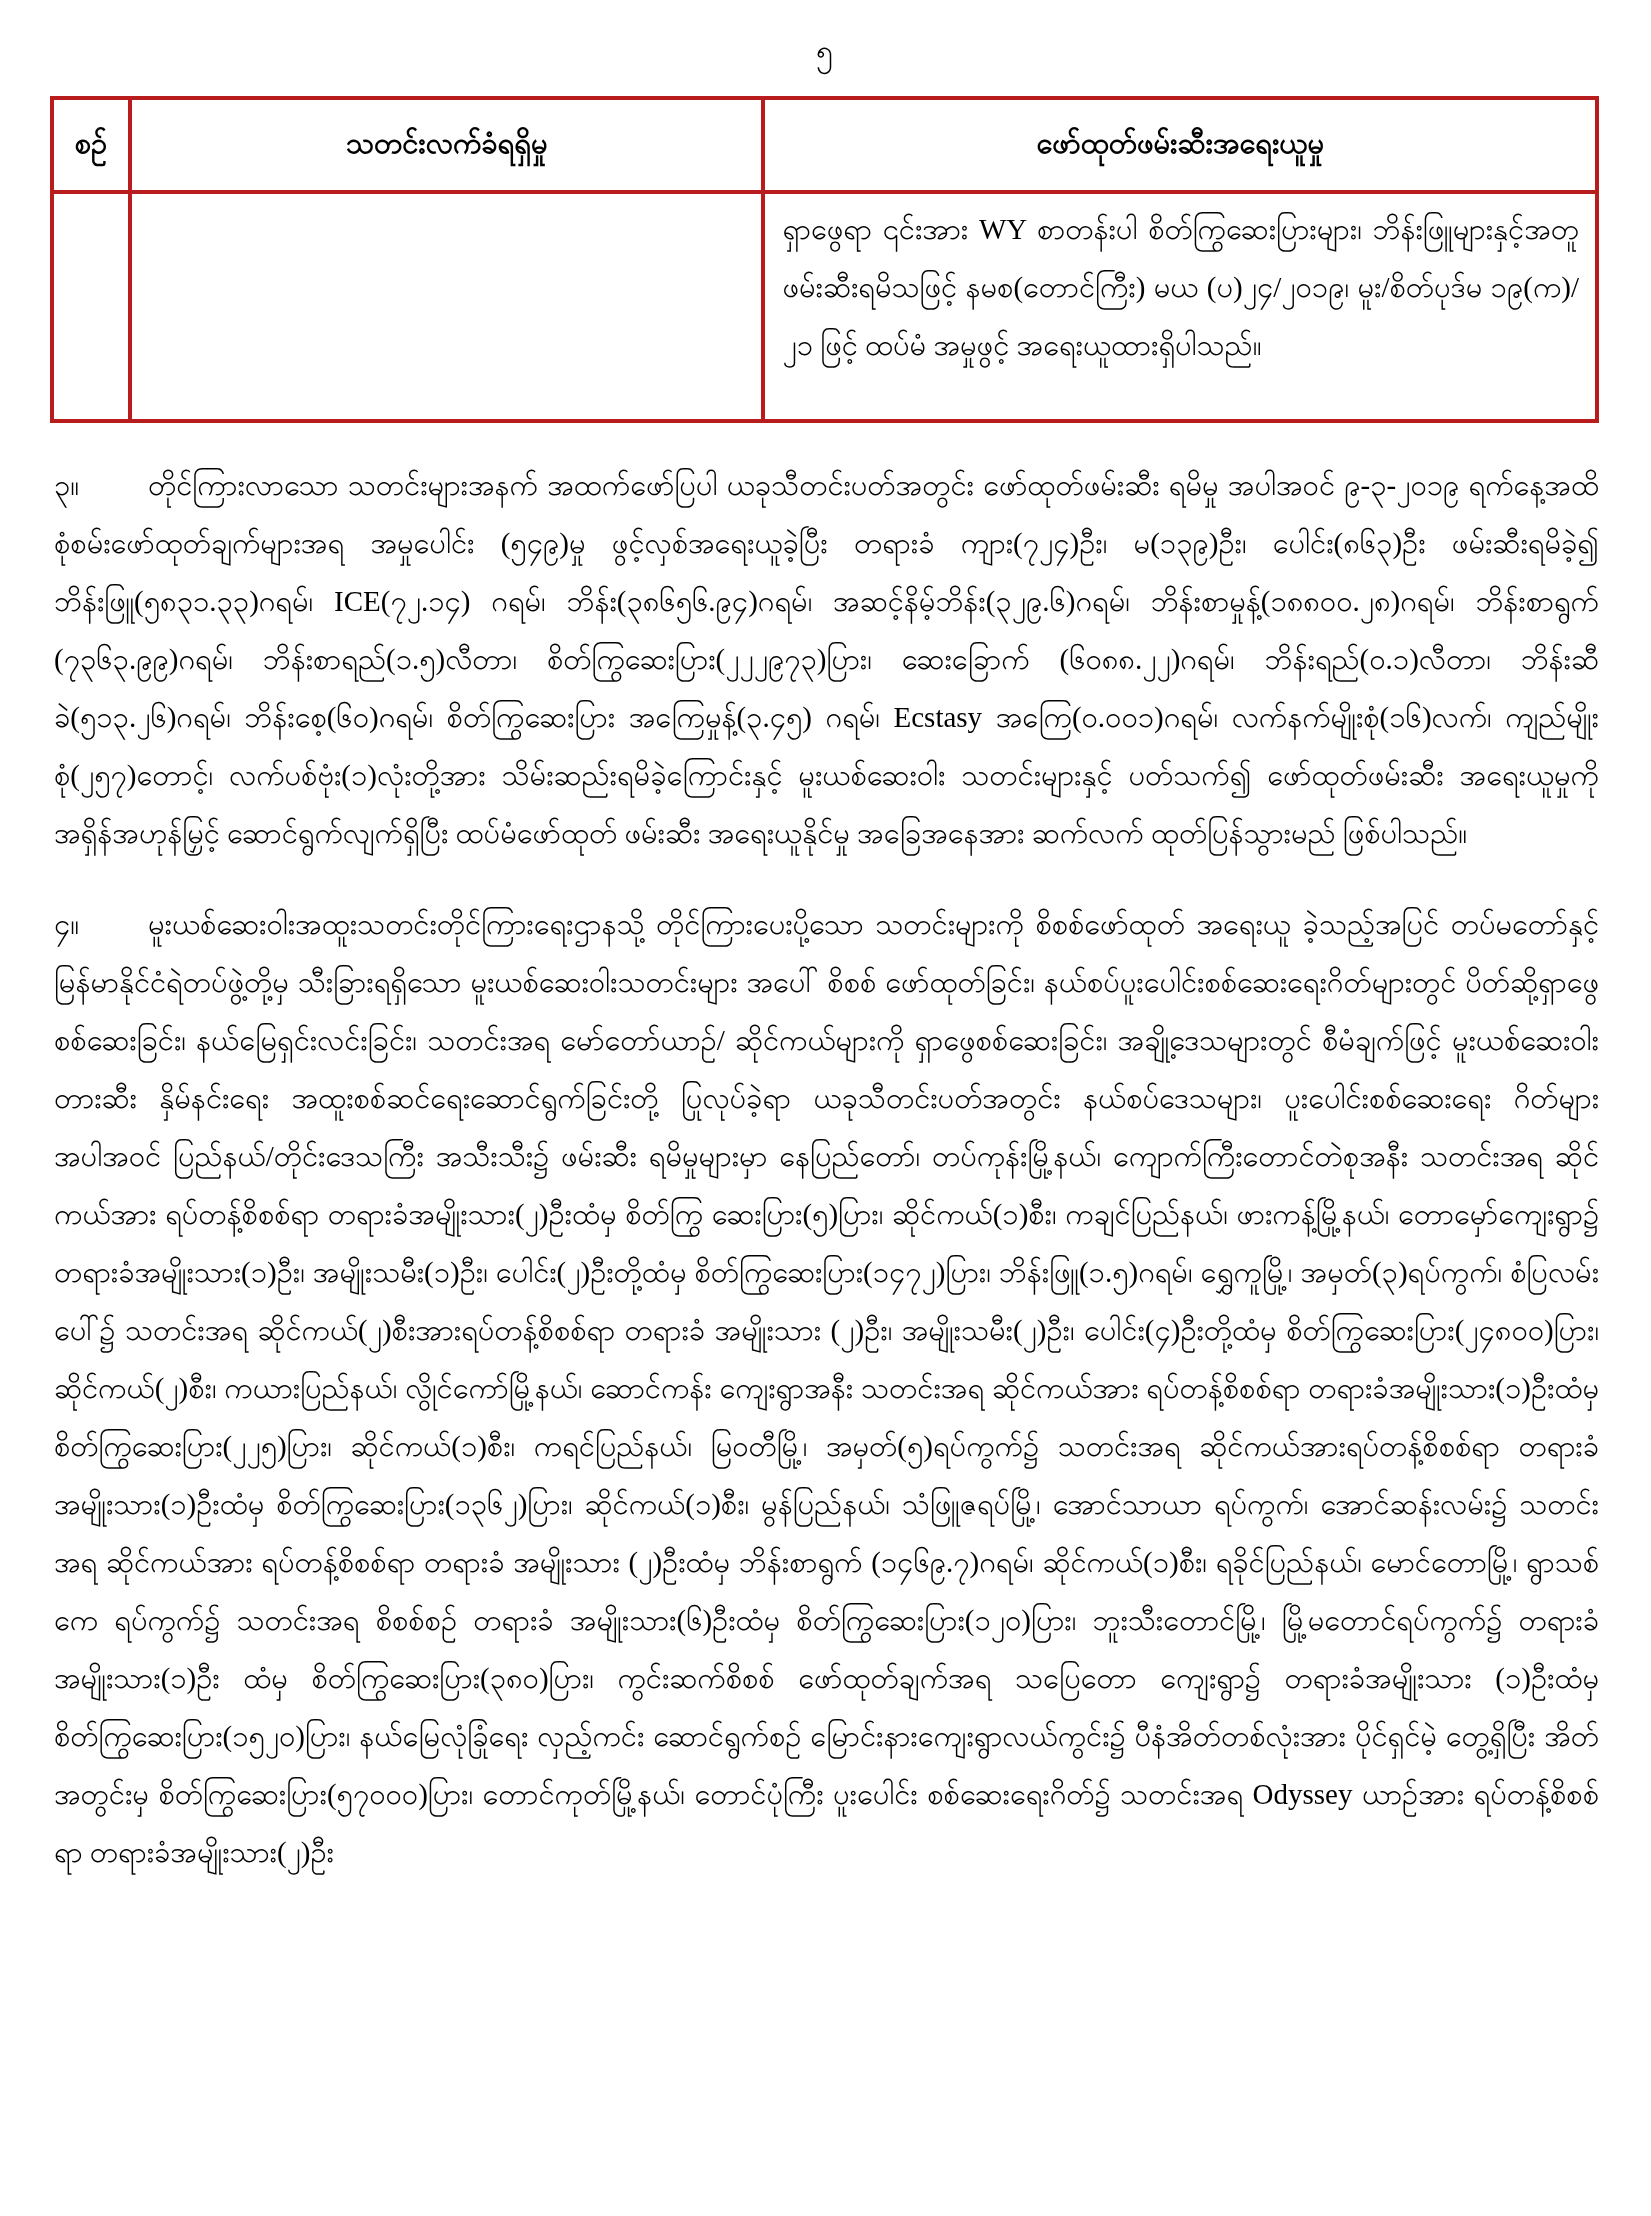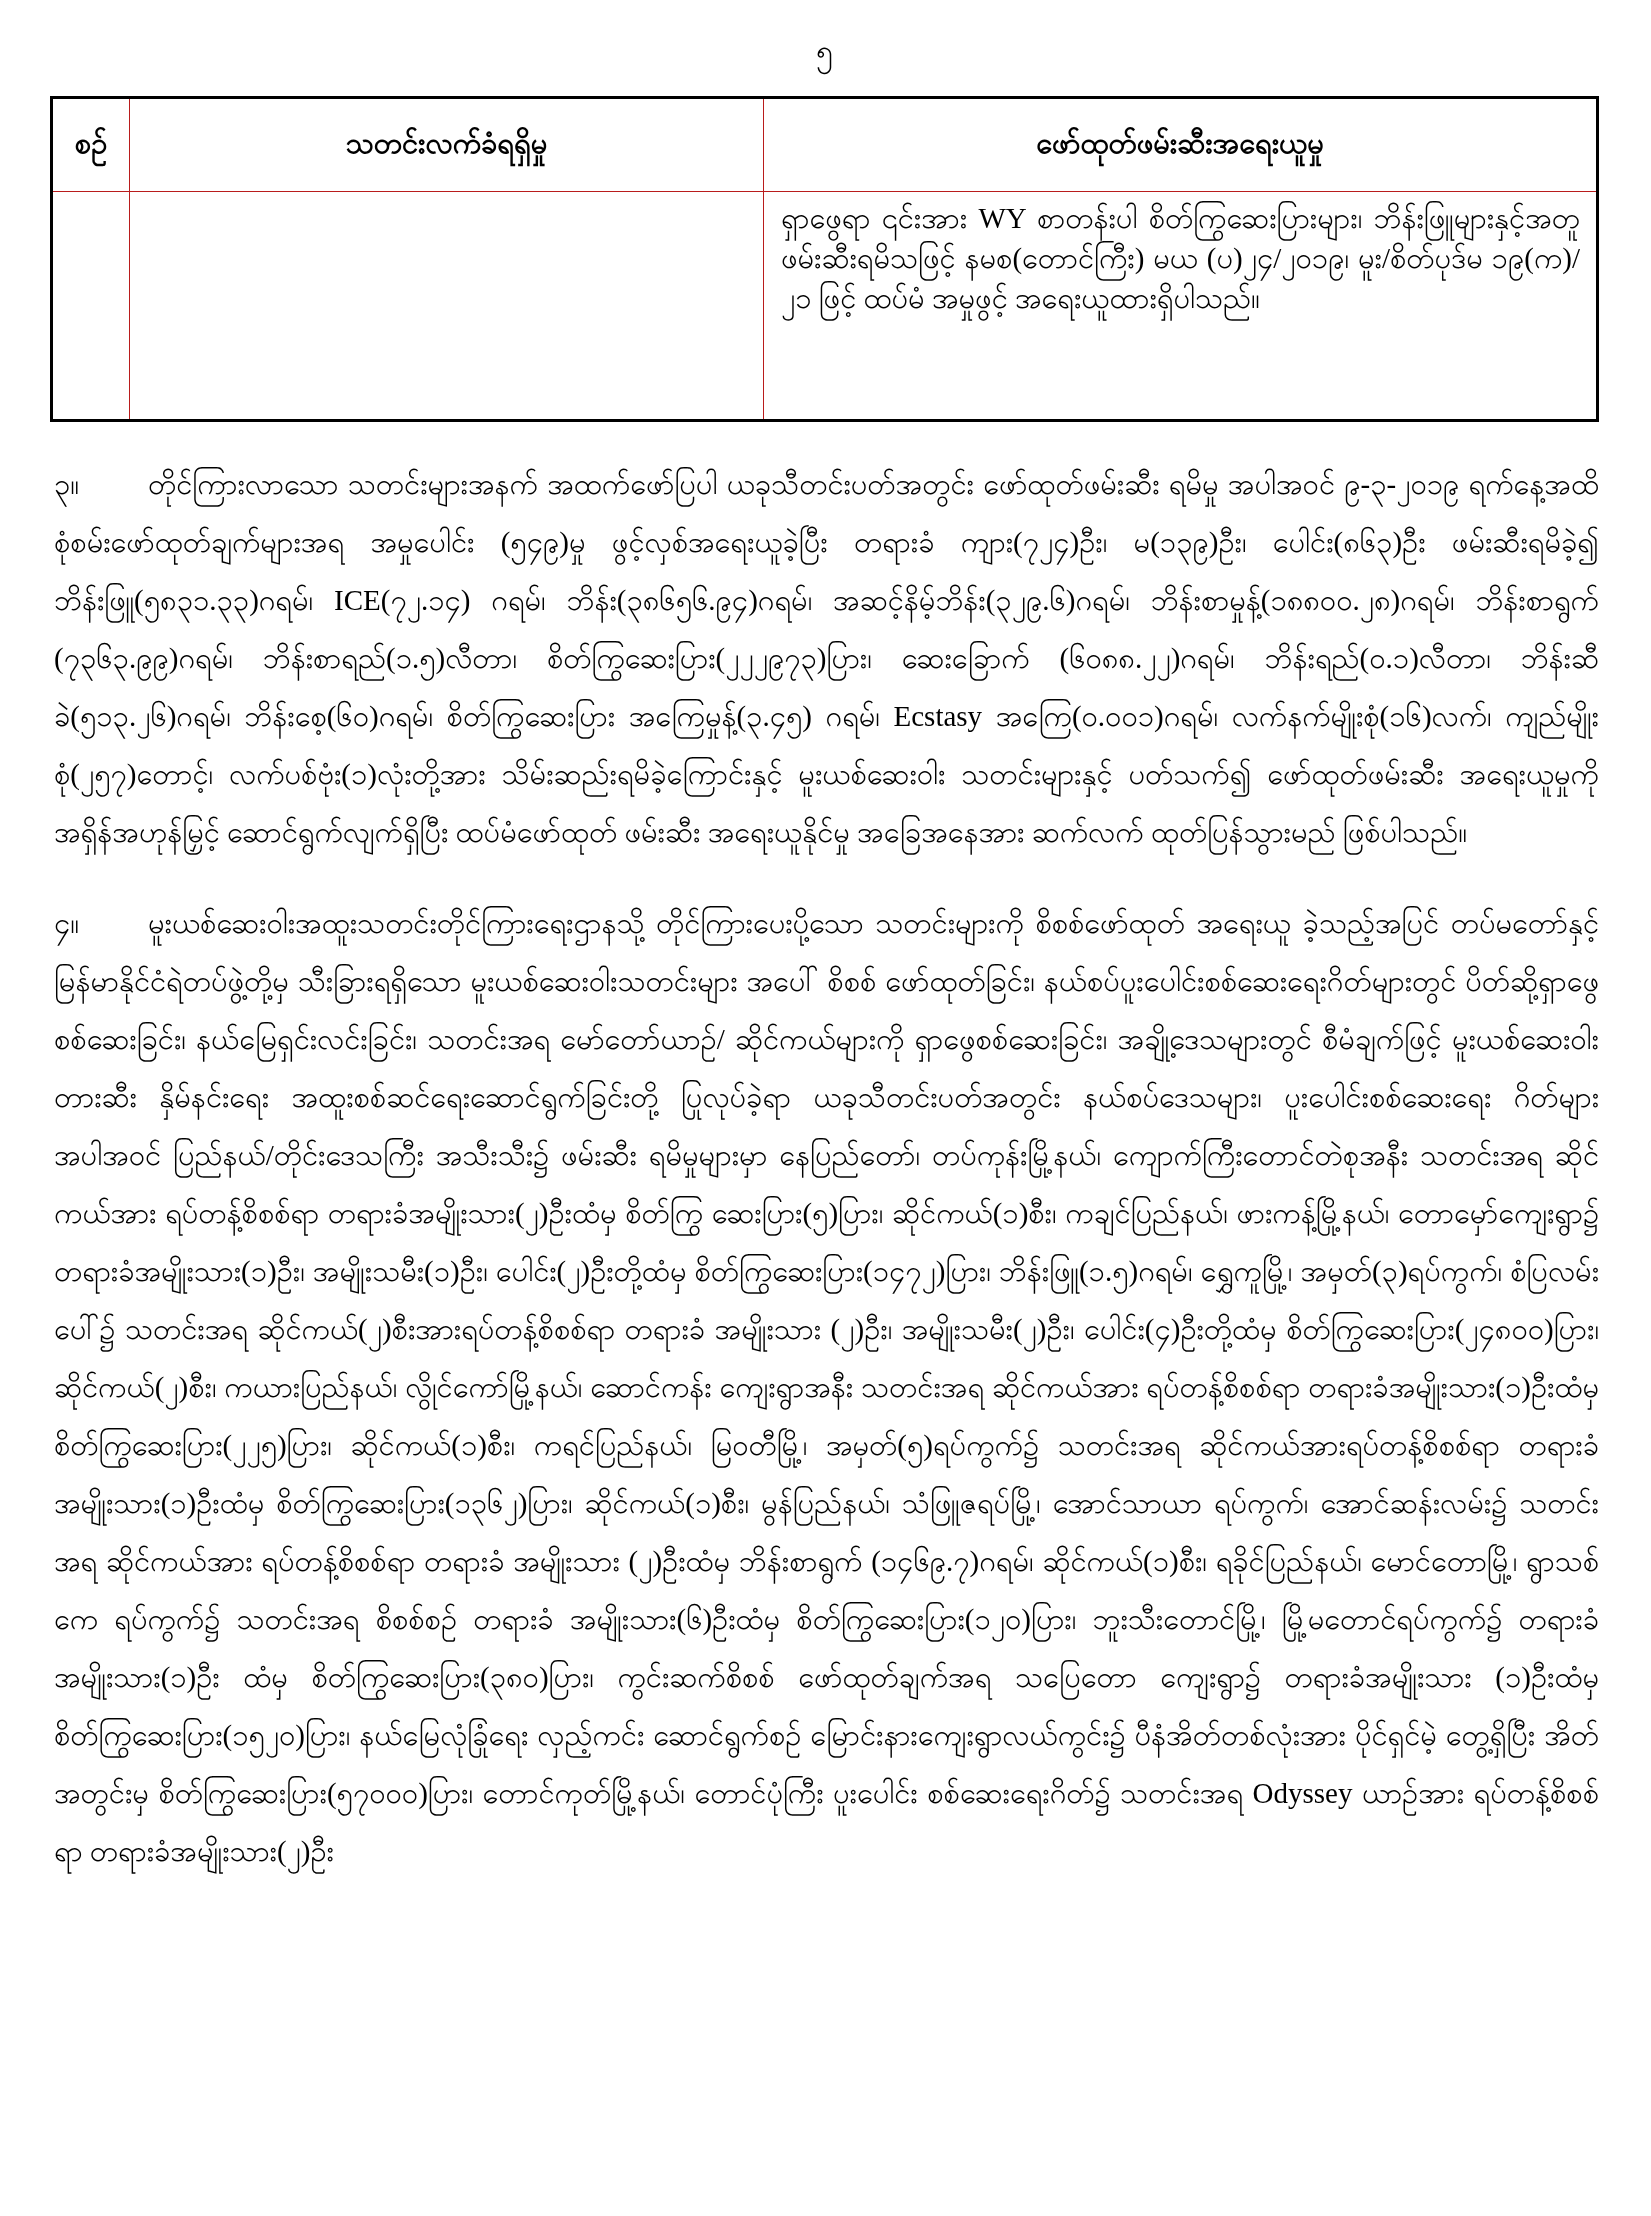--- a/index.html
+++ b/index.html
@@ -21,38 +21,38 @@
     line-height: 1.4;
     margin-bottom: 24px;
   }
   table.report-table {
     width: 100%;
     border-collapse: collapse;
     table-layout: fixed;
     border: 3.3px solid #000;
   }
   .report-table th, .report-table td {
-    border: 1px solid #b91c1c;
+    border: 4px solid #b91c1c;
     vertical-align: middle;
   }
   .report-table th {
     font-weight: bold;
     font-size: 29px;
     text-align: center;
     height: 94px;
     padding: 5.3px 6.6px;
   }
   .report-table td {
     vertical-align: top;
     font-size: 29px;
   }
   td.cell-serial   { height: 229px; }
   td.cell-action {
     padding: 6px 16px 8px 17px;
-    line-height: 40px;
+    line-height: 58px;
     text-align: justify;
     text-justify: inter-word;
     margin-left: 23px;
   }
   .para {
     font-size: 29px;
     line-height: 58px;
     text-align: justify;
     text-justify: inter-word;
     margin: 33px 0 0 4px;

